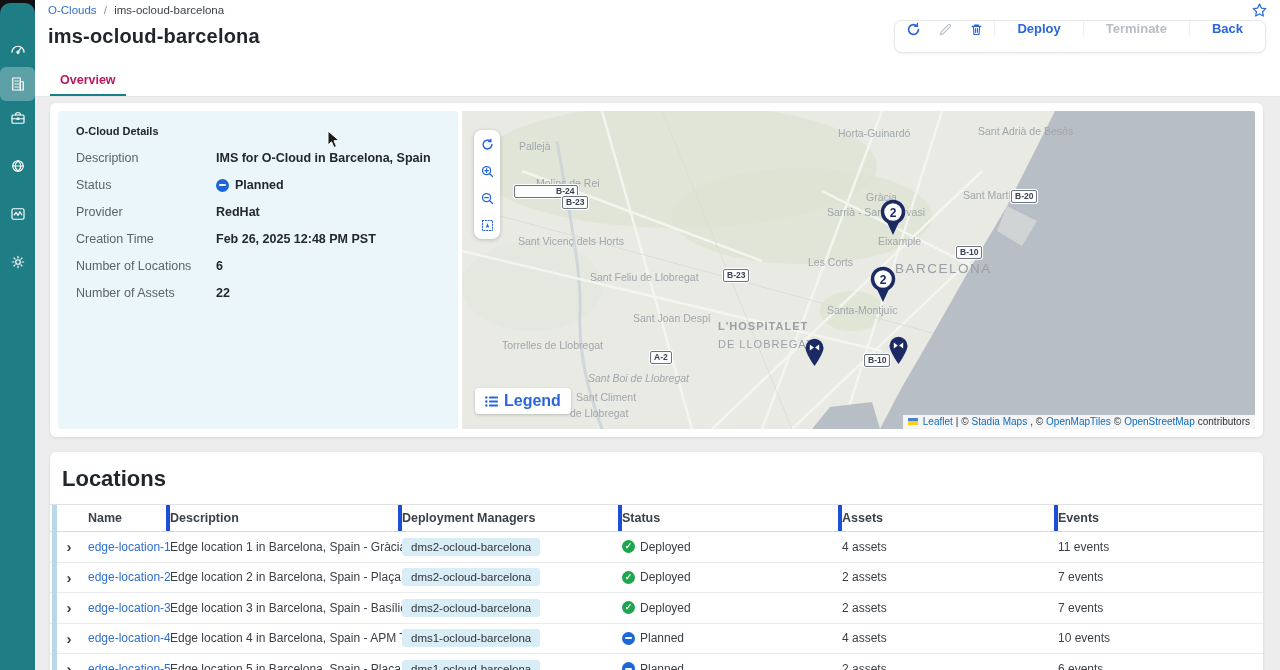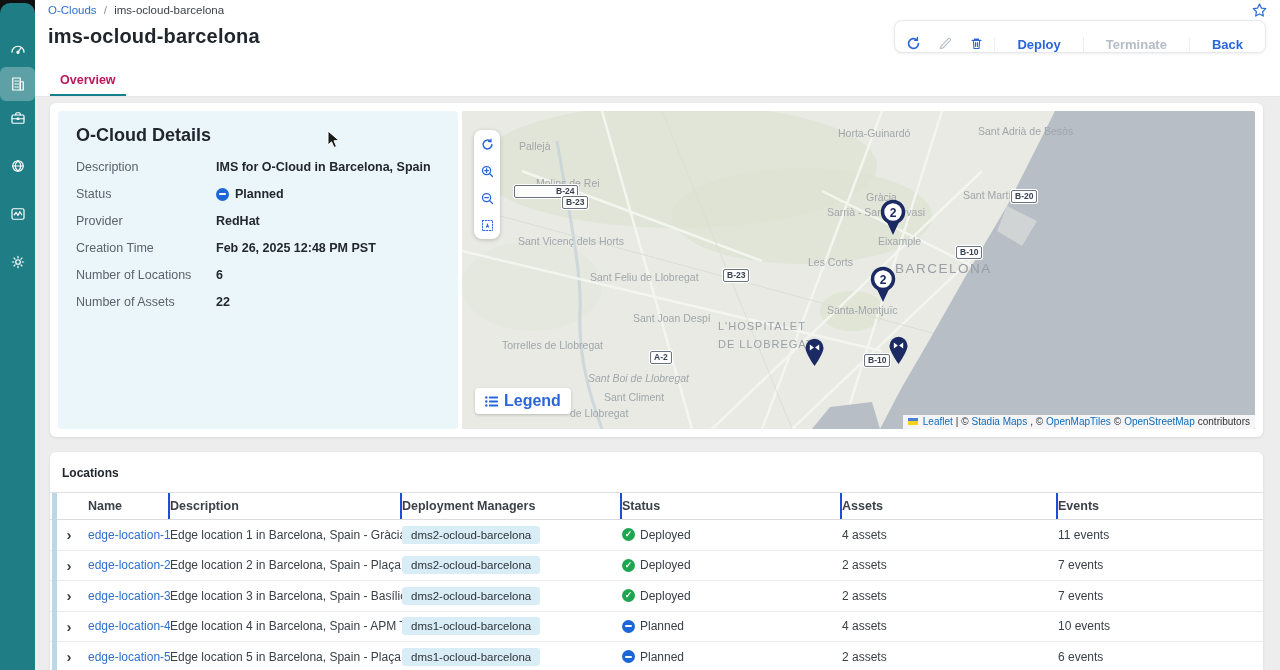--- a/index.html
+++ b/index.html
@@ -19,39 +19,39 @@
   
   .topbar { position:absolute; left:35px; top:0; width:1245px; height:97px; background:#ffffff;
     border-bottom:1px solid #e6e7e9; z-index:4; }
   .breadcrumb { position:absolute; left:13px; top:4px; font-size:11.5px; }
   .bc-link { color:#2f6fce; cursor:pointer; }
   .bc-sep { color:#8a9098; margin:0 4px; }
   .bc-cur { color:#3c424a; }
   .page-title { position:absolute; left:13px; top:25px; font-size:20px; font-weight:700; color:#21262d; letter-spacing:.2px; }
   .star { position:absolute; right:12px; top:2px; cursor:pointer; }
   .actionbar { position:absolute; right:14px; top:20px; height:33px; background:#fff; border:1px solid #e6e8ea;
-    border-radius:8px; box-shadow:0 1px 3px rgba(0,0,0,.07); display:flex; align-items:flex-end; overflow:hidden; }
+    border-radius:8px; box-shadow:0 1px 3px rgba(0,0,0,.07); display:flex; align-items:flex-start; overflow:hidden; }
   .act-icons { display:flex; align-items:center; padding:0 10px; gap:16px; }
   .act-icons .aic { cursor:pointer; display:flex; align-items:center; }
   .act-btn { display:flex; align-items:center; padding:0 22px; font-size:13px; font-weight:700; color:#2a66d9;
     border-left:1px solid #eceef0; cursor:pointer; background:#fff; }
   .act-btn.disabled { color:#b7bdc6; cursor:default; }
   .tabs { position:absolute; left:13px; bottom:0; display:flex; gap:20px; }
   .tab { padding:8px 12px 9px 12px; font-size:12.5px; font-weight:600; color:#4d545c; cursor:pointer; position:relative; }
   .tab.active { color:#be185d; }
   .tab.active::after { content:""; position:absolute; left:2px; right:2px; bottom:0; height:2.5px; background:#15808e; }
 
   
   .content { position:absolute; left:35px; top:97px; width:1245px; height:573px; background:#ecedec; padding:6px 17px 0 15px; z-index:3; }
   .card { background:#fff; border-radius:6px; box-shadow:0 1px 3px rgba(0,0,0,.09); }
   .card.overview { height:334px; padding:8px; display:flex; gap:4px; }
 
   
   .details { width:400px; height:318px; background:#eaf6f9; border-radius:4px; padding:14px 18px; flex:0 0 400px; }
-  .details h2 { font-size:18px; font-weight:600; color:#21262d; margin-bottom:14px; }
+  .details h2 { font-size:11px; font-weight:600; color:#21262d; margin-bottom:14px; }
   .d-row { display:flex; margin-bottom:13px; align-items:center; }
   .d-label { width:140px; font-size:12.5px; color:#5c636b; flex:0 0 140px; }
   .d-value { font-size:12.5px; font-weight:700; color:#23282f; display:flex; align-items:center; }
 
   .status-dot { width:13px; height:13px; border-radius:50%; display:inline-flex; align-items:center; justify-content:center; margin-right:6px; flex:0 0 13px; }
   .status-dot.planned { background:#1d66d6; }
   .status-dot.planned::after { content:""; width:7px; height:2px; background:#fff; border-radius:1px; }
   .status-dot.deployed { background:#1ea550; }
   .status-dot.deployed::after { content:"\2713"; color:#fff; font-size:9px; font-weight:700; line-height:1; }
 
@@ -69,27 +69,27 @@
   .map-controls .mc { width:18px; height:18px; display:flex; align-items:center; justify-content:center; cursor:pointer; }
   .legend-btn { position:absolute; left:13px; bottom:15px; background:#fff; border-radius:4px; box-shadow:0 1px 3px rgba(0,0,0,.2);
     padding:4px 10px; display:flex; align-items:center; gap:6px; color:#2a66d9; font-size:16px; font-weight:700; cursor:pointer; z-index:20; }
   .attribution { position:absolute; right:0; bottom:0; background:rgba(255,255,255,.85); font-size:10px; color:#333;
     padding:1px 5px 2px 5px; z-index:20; display:flex; align-items:center; gap:3px; white-space:nowrap; }
   .attribution a { color:#0d6cbd; text-decoration:none; cursor:pointer; }
   .ua-flag { display:inline-block; width:10px; height:7px; background:linear-gradient(#4a7fd4 50%, #f7d117 50%); margin-right:2px; }
 
   
   .card.locations { margin-top:15px; height:260px; padding:10px 0 0 0; position:relative; overflow:hidden; }
-  .loc-title { font-size:12px; font-weight:600; color:#21262d; padding:4px 0 12px 12px; }
+  .loc-title { font-size:22px; font-weight:600; color:#21262d; padding:4px 0 12px 12px; }
   .loc-table { position:relative; border-top:1px solid #dfe2e5; }
   .loc-accent { position:absolute; left:2px; top:0; bottom:-200px; width:5px; background:#b9d8ea; z-index:2; }
   .t-row { display:grid; grid-template-columns:38px 82px 232px 220px 220px 216px 1fr; align-items:center; border-bottom:1px solid #e9ebed; background:#fff; }
   .t-row.head { height:27px; border-bottom:1px solid #d9dcdf; }
   .t-row.body { height:30.5px; }
-  .th { font-size:12.5px; font-weight:700; color:#3c424a; border-right:2px solid #1d4ed8; height:100%; display:flex; align-items:center; }
+  .th { font-size:12.5px; font-weight:700; color:#3c424a; border-right:4px solid #1d4ed8; height:100%; display:flex; align-items:center; }
   .th:last-child, .th.empty { border-right:none; }
   .td { font-size:12px; color:#3a4047; display:flex; align-items:center; overflow:hidden; white-space:nowrap; }
   .chev { color:#3c424a; font-size:15px; font-weight:700; justify-content:center; cursor:pointer; line-height:1; }
   .name-link { color:#2f6fce; cursor:pointer; }
   .chip { background:#d9edf7; color:#2e3338; border-radius:3px; padding:3px 9px; font-size:11.5px; cursor:pointer; }
   .t-status { font-weight:400; }
   .t-status .status-dot { margin-right:5px; }
 
   
   .cursor { position:absolute; z-index:99; pointer-events:none; }
@@ -250,24 +250,24 @@
           <path d="M545,95 L575,110 560,135 535,120 Z" fill="#e8eae3" opacity="0.5"></path>
         </svg>
 
         <div>
             <span class="map-label " style="left: 57px; top: 29px;">Pallejà</span>
             <span class="map-label " style="left: 74px; top: 66px;">Molins de Rei</span>
             <span class="map-label " style="left: 56px; top: 124px;">Sant Vicenç dels Horts</span>
             <span class="map-label " style="left: 128px; top: 160px;">Sant Feliu de Llobregat</span>
             <span class="map-label " style="left: 40px; top: 228px;">Torrelles de Llobregat</span>
             <span class="map-label " style="left: 126px; top: 261px; font-style: italic;">Sant Boi de Llobregat</span>
-            <span class="map-label " style="left: 114px; top: 280px; margin-left: 28px;">Sant Climent</span>
+            <span class="map-label " style="left: 114px; top: 280px;">Sant Climent</span>
             <span class="map-label " style="left: 108px; top: 296px;">de Llobregat</span>
             <span class="map-label " style="left: 171px; top: 201px;">Sant Joan Despí</span>
-            <span class="map-label caps" style="left: 256px; top: 209px;">L'HOSPITALET</span>
+            <span class="map-label caps" style="left: 256px; top: 209px; font-weight: bold;">L'HOSPITALET</span>
             <span class="map-label caps" style="left: 256px; top: 227px;">DE LLOBREGAT</span>
             <span class="map-label " style="left: 346px; top: 145px;">Les Corts</span>
             <span class="map-label " style="left: 321px; top: 95px; margin-left: 44px;">Sarrià - Sant Gervasi</span>
             <span class="map-label " style="left: 404px; top: 80px;">Gràcia</span>
             <span class="map-label " style="left: 416px; top: 124px;">Eixample</span>
             <span class="map-label city" style="left: 433px; top: 150px;">BARCELONA</span>
             <span class="map-label " style="left: 365px; top: 193px;">Santa-Montjuïc</span>
             <span class="map-label " style="left: 501px; top: 78px;">Sant Martí</span>
             <span class="map-label " style="left: 376px; top: 16px;">Horta-Guinardó</span>
             <span class="map-label " style="left: 516px; top: 14px;">Sant Adrià de Besòs</span>

